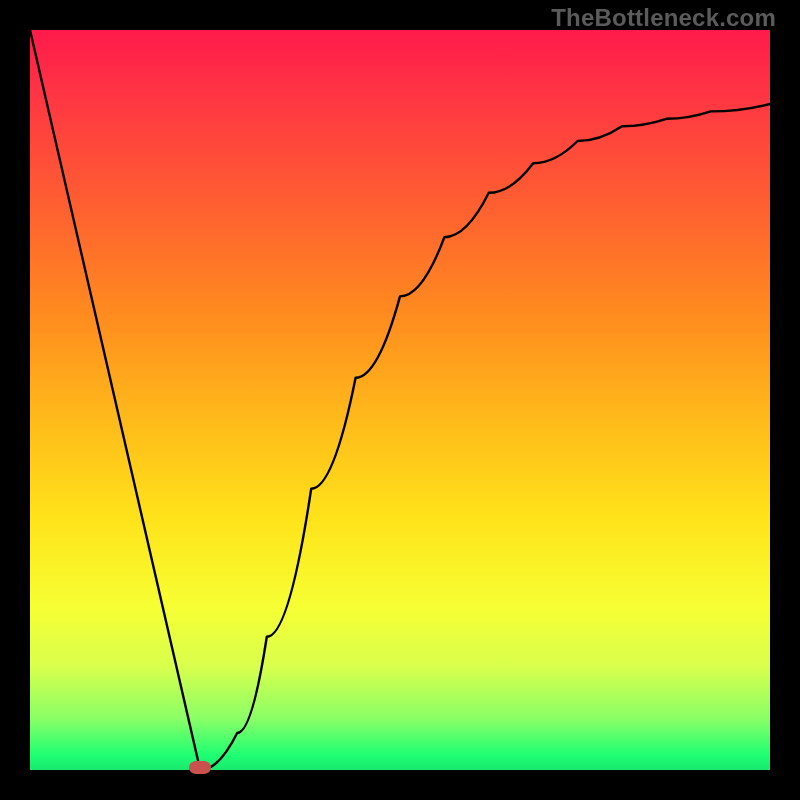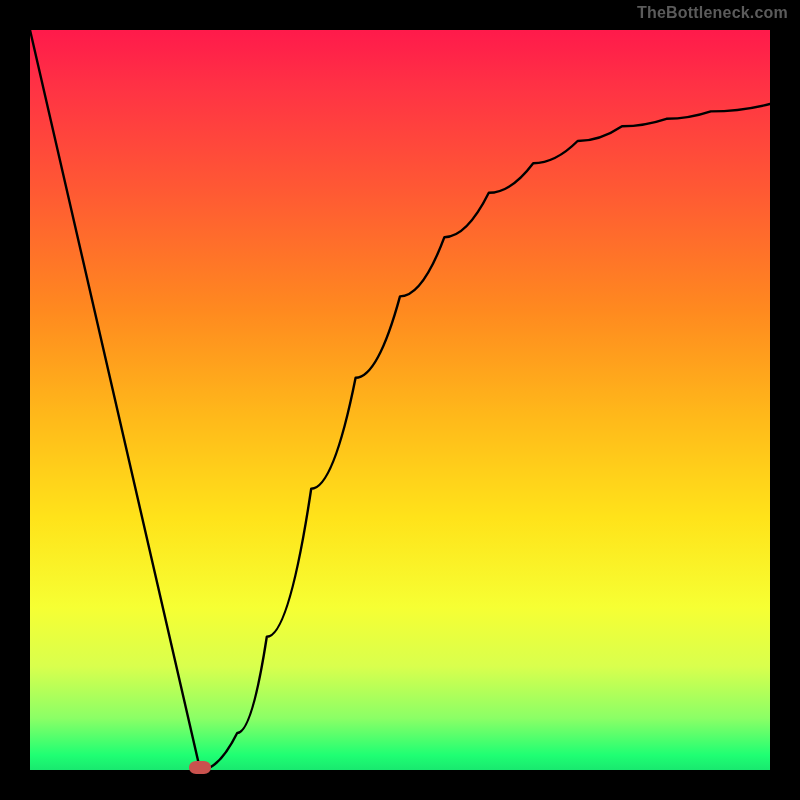--- a/index.html
+++ b/index.html
@@ -13,23 +13,23 @@
   }
   .frame {
     position: relative;
     width: 800px;
     height: 800px;
     background: #000;
   }
   .watermark {
     position: absolute;
     top: 4px;
-    right: 12px;
+    right: 24px;
     color: #5b5b5b;
-    font-size: 16px;
+    font-size: 24px;
     font-weight: 600;
     letter-spacing: 0.2px;
     user-select: none;
   }
   
   .plot {
     position: absolute;
     left: 30px;
     top: 30px;
     width: 740px;

